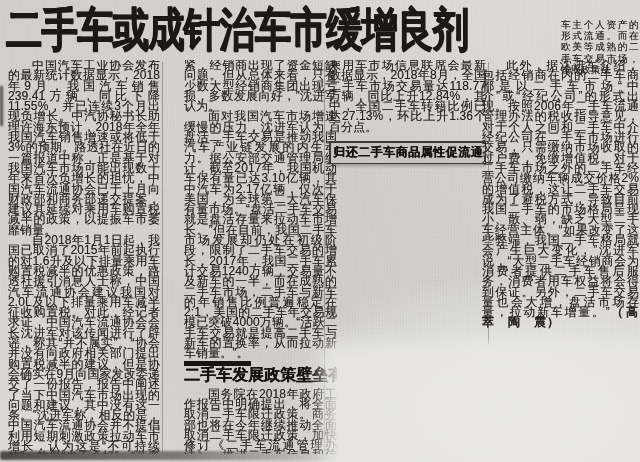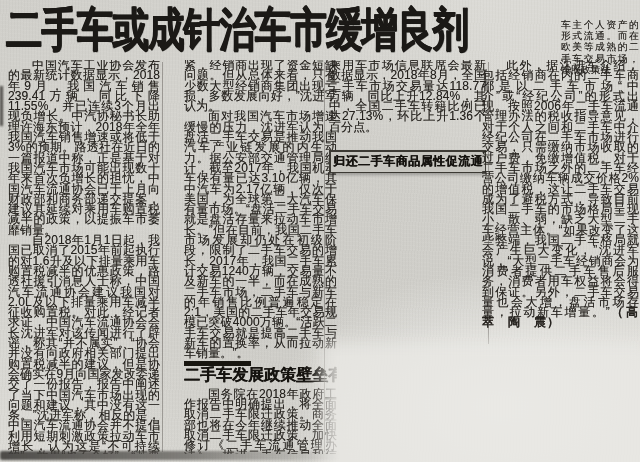--- a/index.html
+++ b/index.html
@@ -35,21 +35,21 @@
   .sh1-block{width:20px;height:19px;background:#5e5d57;flex:0 0 auto;}
   .sh1-text{font-size:12.5px;font-weight:bold;padding-left:7px;letter-spacing:1px;white-space:nowrap;
             text-shadow:.4px 0 0 currentColor;}
   .sh2{position:relative;font-size:16px;font-weight:bold;white-space:nowrap;letter-spacing:0;
        text-shadow:.5px 0 0 currentColor;margin:6px 0 3px;}
   .sh2::before{content:"";position:absolute;left:-5px;top:-4px;width:72px;height:5px;
        background:#17150f;filter:blur(.5px);}
   .sh3{font-size:12px;font-weight:bold;text-align:center;letter-spacing:.5px;white-space:nowrap;
        border:2px solid #3c3a34;border-right-width:1px;border-bottom-width:1px;
        background:#c7c6c0;padding:1px 0 2px;box-shadow:2px 2px 3px rgba(0,0,0,.25);
-       text-shadow:.4px 0 0 currentColor;margin:18px 0 3px;}
+       text-shadow:.4px 0 0 currentColor;margin:9px 0 3px;}
   .byline{font-weight:bold;letter-spacing:1px;}
   .vrule{position:absolute;width:1px;background:rgba(88,85,80,.45);}
   .vrule.r1{left:162px;top:62px;height:390px;}
   .vrule.r2{left:324px;top:62px;height:390px;}
   .vrule.r3{left:488px;top:62px;height:282px;}
   .bottom-edge{position:absolute;left:0;top:451px;width:340px;height:9px;border-radius:2px;
       background:linear-gradient(to right, rgba(62,60,57,.9), rgba(92,90,86,.7) 55%, rgba(120,118,114,0));
       filter:blur(1.3px);}
   .edge-mark{position:absolute;left:0;top:86px;width:3px;height:40px;background:rgba(45,42,39,.8);filter:blur(.8px);}
   .blank-patch{position:absolute;left:336px;top:356px;width:304px;height:106px;

